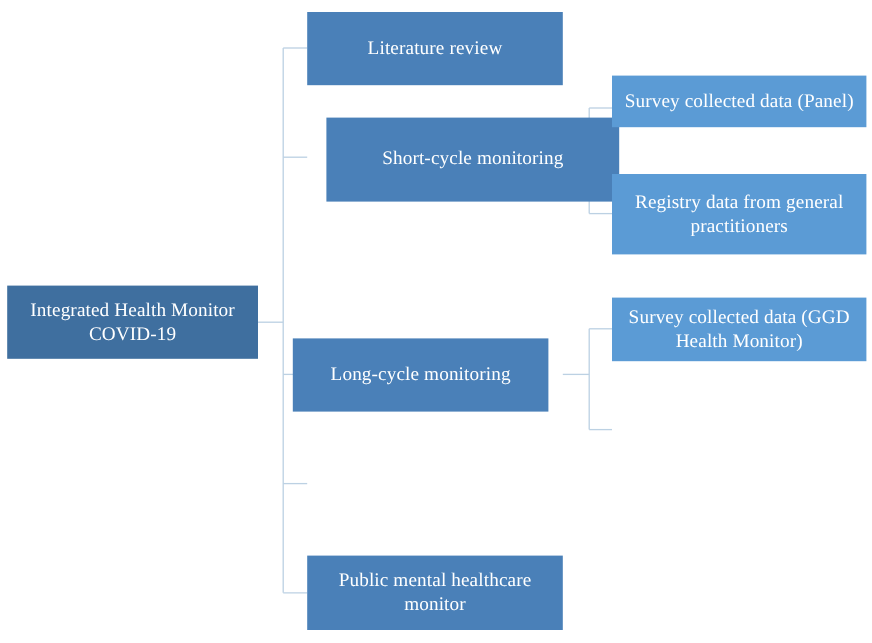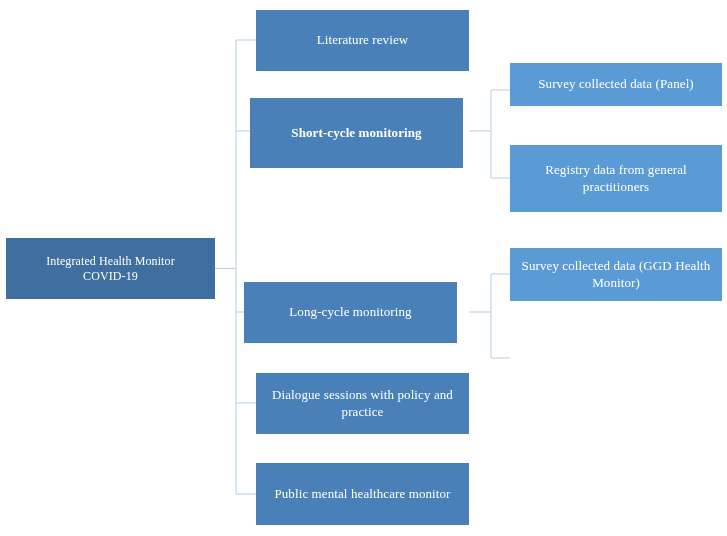--- a/index.html
+++ b/index.html
@@ -19,33 +19,33 @@
   }
   .node {
     position: absolute;
     box-sizing: border-box;
     display: flex;
     align-items: center;
     justify-content: center;
     text-align: center;
     color: #ffffff;
     font-family: "Liberation Serif", "DejaVu Serif", serif;
-    font-size: 13px;
+    font-size: 16px;
     line-height: 1.25;
     letter-spacing: 0.1px;
     padding: 2px 6px;
     z-index: 2;
   }
   .node .label {
     display: block;
     width: 100%;
   }
   .node.root {
     background: #3f6f9f;
-    font-size: 12px;
+    font-size: 16px;
   }
   .node.level2 {
     background: #4a80b8;
   }
   .node.level3 {
     background: #5b9bd5;
   }
   .connector-layer {
     position: absolute;
     left: 0;
@@ -93,31 +93,28 @@
     <span class="label">
       <span>Integrated Health Monitor</span><br>
       <span>COVID-19</span>
     </span>
   </div>
 
   <div class="node level2" style="left:256px; top:10px; width:213px; height:61px;">
     <span class="label">Literature review</span>
   </div>
 
-  <div class="node level2" style="left:250px; top:98px; width:213px; height:70px;font-weight:bold;">
+  <div class="node level2" style="left:272px; top:98px; width:244px; height:70px;">
     <span class="label">Short-cycle monitoring</span>
   </div>
 
   <div class="node level2" style="left:244px; top:282px; width:213px; height:61px;">
     <span class="label">Long-cycle monitoring</span>
   </div>
 
-  <div class="node level2" style="left:256px; top:373px; width:213px; height:61px;">
-    <span class="label">Dialogue sessions with policy and practice</span>
-  </div>
 
   <div class="node level2" style="left:256px; top:463px; width:213px; height:62px;">
     <span class="label">Public mental healthcare monitor</span>
   </div>
 
   <div class="node level3" style="left:510px; top:63px; width:212px; height:43px;">
     <span class="label">Survey collected data (Panel)</span>
   </div>
 
   <div class="node level3" style="left:510px; top:145px; width:212px; height:67px;text-align:center;">

